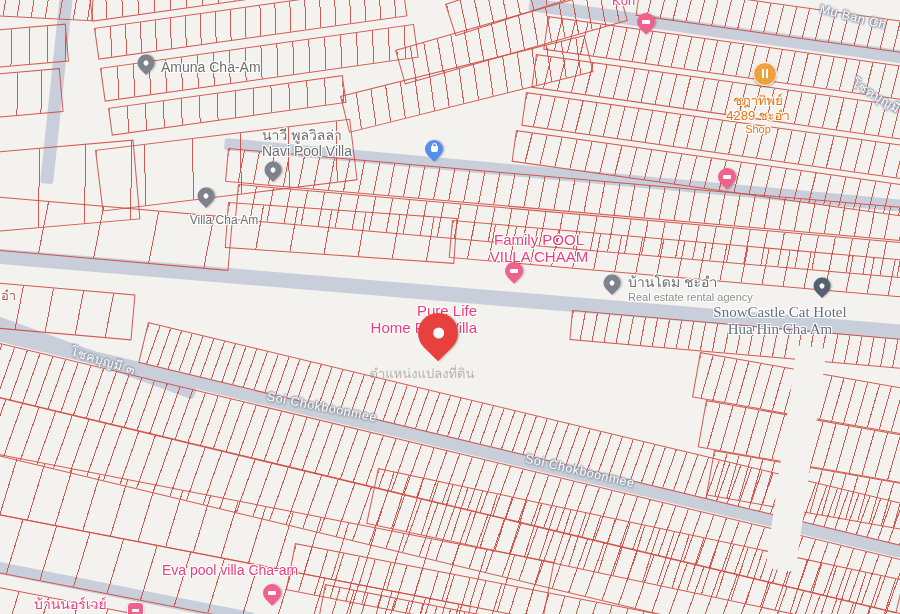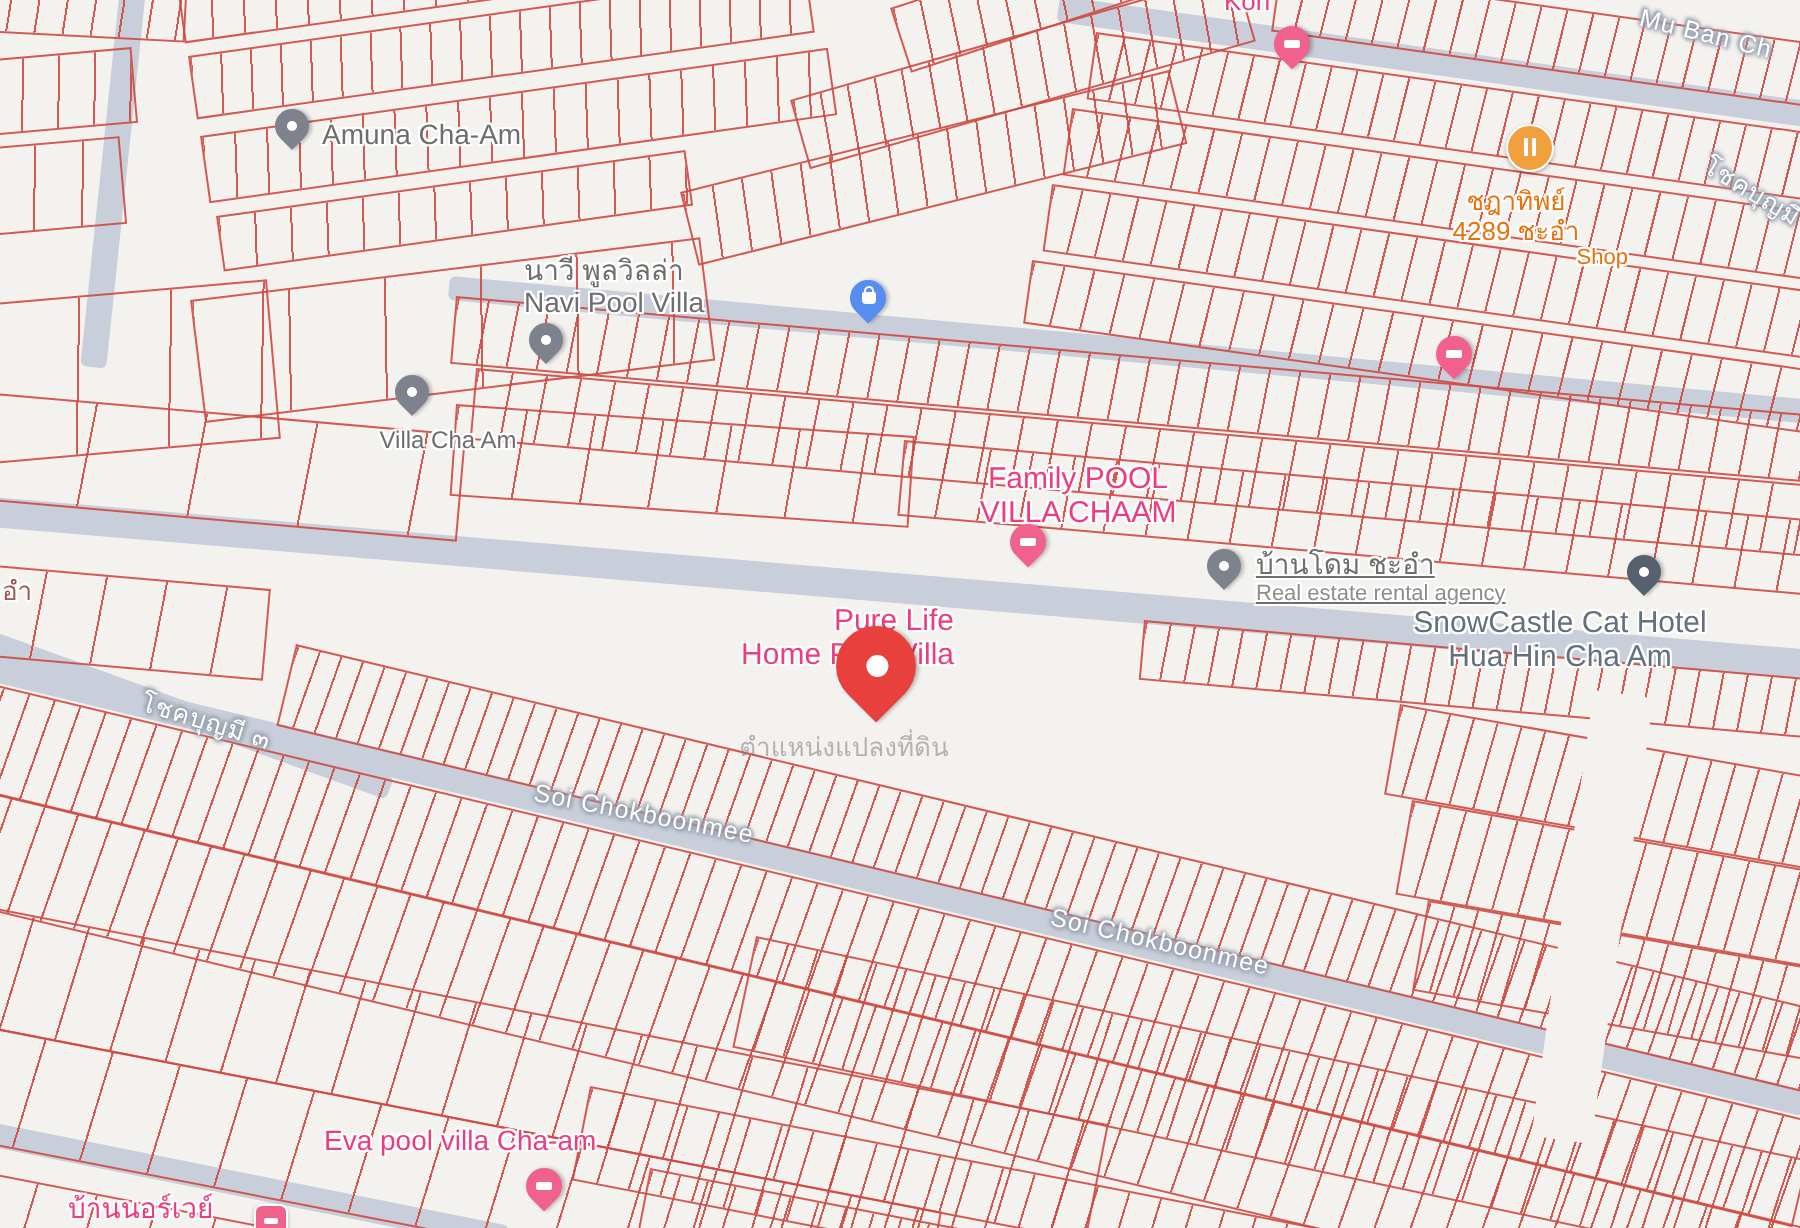--- a/index.html
+++ b/index.html
@@ -122,34 +122,34 @@
   </div>
 
   <div class="lbl gray center" style="left:178px;top:214px;width:92px;font-size:12px;">Villa Cha Am</div>
 
 
   <div class="lbl pinktx center" style="left:468px;top:232px;width:142px;font-size:15px;">
     <div>Family POOL</div>
     <div>VILLA CHAAM</div>
   </div>
 
-  <div class="lbl gray" style="left:628px;top:275px;font-size:14px;text-decoration:underline;">
+  <div class="lbl gray" style="left:628px;top:275px;font-size:14px;">
     <div>บ้านโดม ชะอำ</div>
     <div style="font-size:11px;color:#8d8d8d;">Real estate rental agency</div>
   </div>
 
-  <div class="lbl slate center" style="left:690px;top:304px;width:180px;font-size:15px;">
+  <div class="lbl slate center" style="left:690px;top:304px;width:180px;font-size:15px;font-family:Liberation Serif, serif;">
     <div>SnowCastle Cat Hotel</div>
     <div>Hua Hin Cha Am</div>
   </div>
 
   <div class="lbl orangetx center" style="left:702px;top:94px;width:112px;font-size:13px;">
     <div>ชฎาทิพย์</div>
     <div>4289 ชะอำ</div>
-    <div style="font-size:11px;text-align:right;">Shop</div>
+    <div style="font-size:11px;">Shop</div>
   </div>
 
   <div class="lbl pinktx center" style="left:355px;top:303px;width:122px;font-size:15px;text-align:right;">
     <div>Pure Life</div>
     <div>Home Pool Villa</div>
   </div>
 
   <div class="lbl faint center" style="left:352px;top:367px;width:140px;font-size:13px;">ตำแหน่งแปลงที่ดิน</div>
 
   <div class="lbl pinktx" style="left:162px;top:563px;font-size:14px;">Eva pool villa Cha-am</div>

